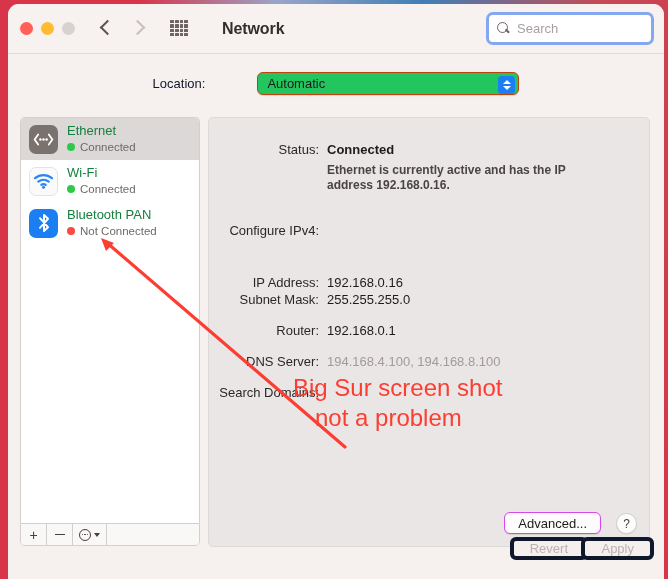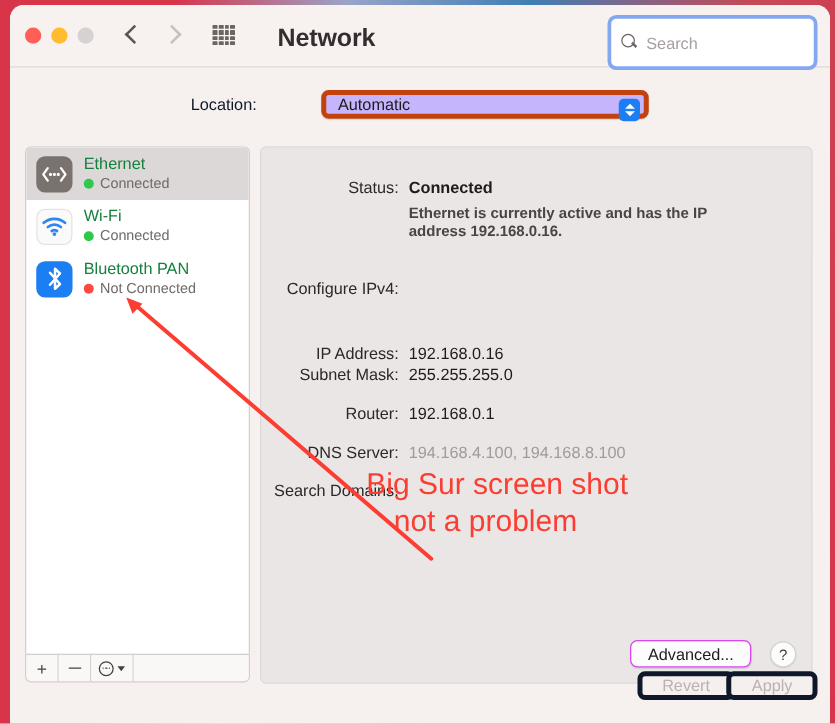--- a/index.html
+++ b/index.html
@@ -59,27 +59,27 @@
   .gridicon {
     position: absolute; top: 16px; left: 162px;
     width: 18px; height: 16px;
     display: grid; grid-template-columns: repeat(4, 1fr); grid-template-rows: repeat(4, 1fr);
     gap: 1px;
   }
   .gridicon i { background: #6d6563; border-radius: 0.5px; }
 
   .wintitle {
     position: absolute; top: 16px; left: 214px;
-    font-size: 20px; font-weight: bold; color: #342f2e;
+    font-size: 16px; font-weight: bold; color: #342f2e;
     letter-spacing: -0.1px;
   }
 
   .searchwrap {
     position: absolute; top: 8px; right: 10px;
-    width: 168px; height: 44px;
+    width: 168px; height: 33px;
     border-radius: 7px;
     border: 3px solid #84a8f0;
     background: #ffffff;
     display: flex; align-items: center;
     padding: 0 8px;
   }
   .searchwrap .sicon {
     width: 14px; height: 14px; margin-right: 6px; position: relative; flex: none;
   }
   .searchwrap .sicon::before {
@@ -98,22 +98,22 @@
   .searchwrap input::placeholder { color: #a7a09e; }
 
   
   .locrow {
     position: absolute; top: 68px; left: 0; width: 100%;
     display: flex; align-items: center; justify-content: center;
   }
   .loclabel { font-size: 13px; color: #0f172a; margin-right: 8px; }
   .popup {
     position: relative;
-    background: #c4b5fd;
-    border: 4px solid #c2410c;
+    background: #22c55e;
+    border: 1px solid #c2410c;
     border-radius: 6px;
     height: 23px;
     display: flex; align-items: center;
     padding: 0 28px 0 9px;
     font-size: 13px; color: #1e1b1a;
     box-shadow: 0 0.5px 1px rgba(0,0,0,0.10);
     margin-left: 44px;
   }
   .popup .stepper {
     position: absolute; right: 3px; top: 2.5px;

